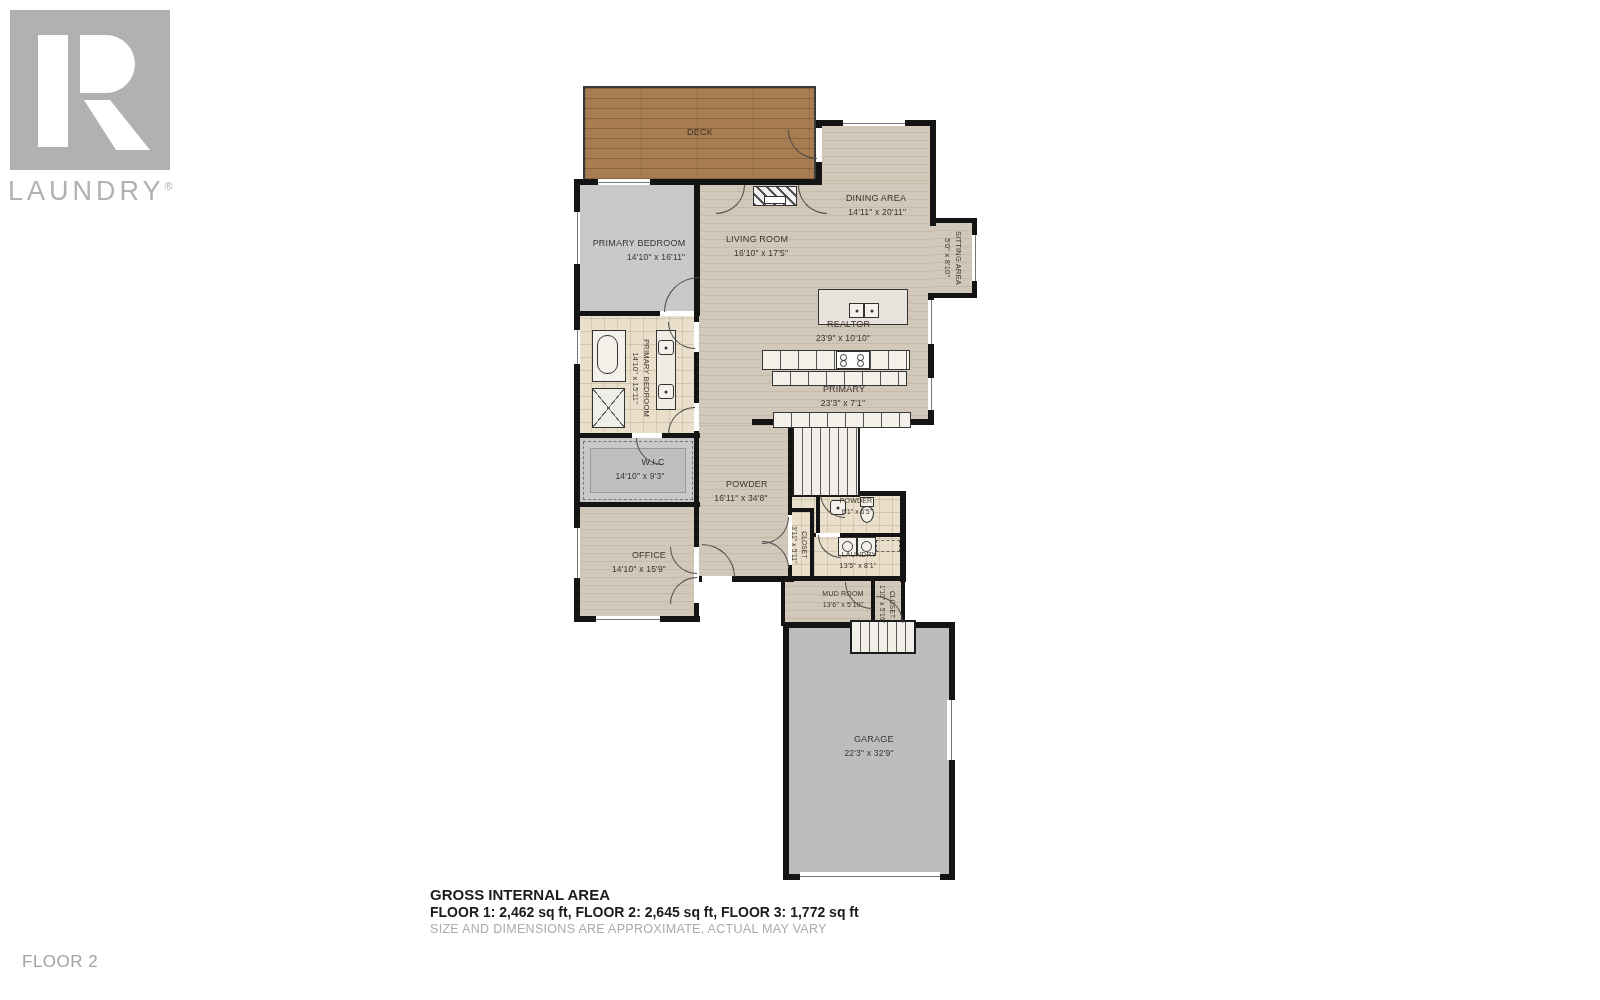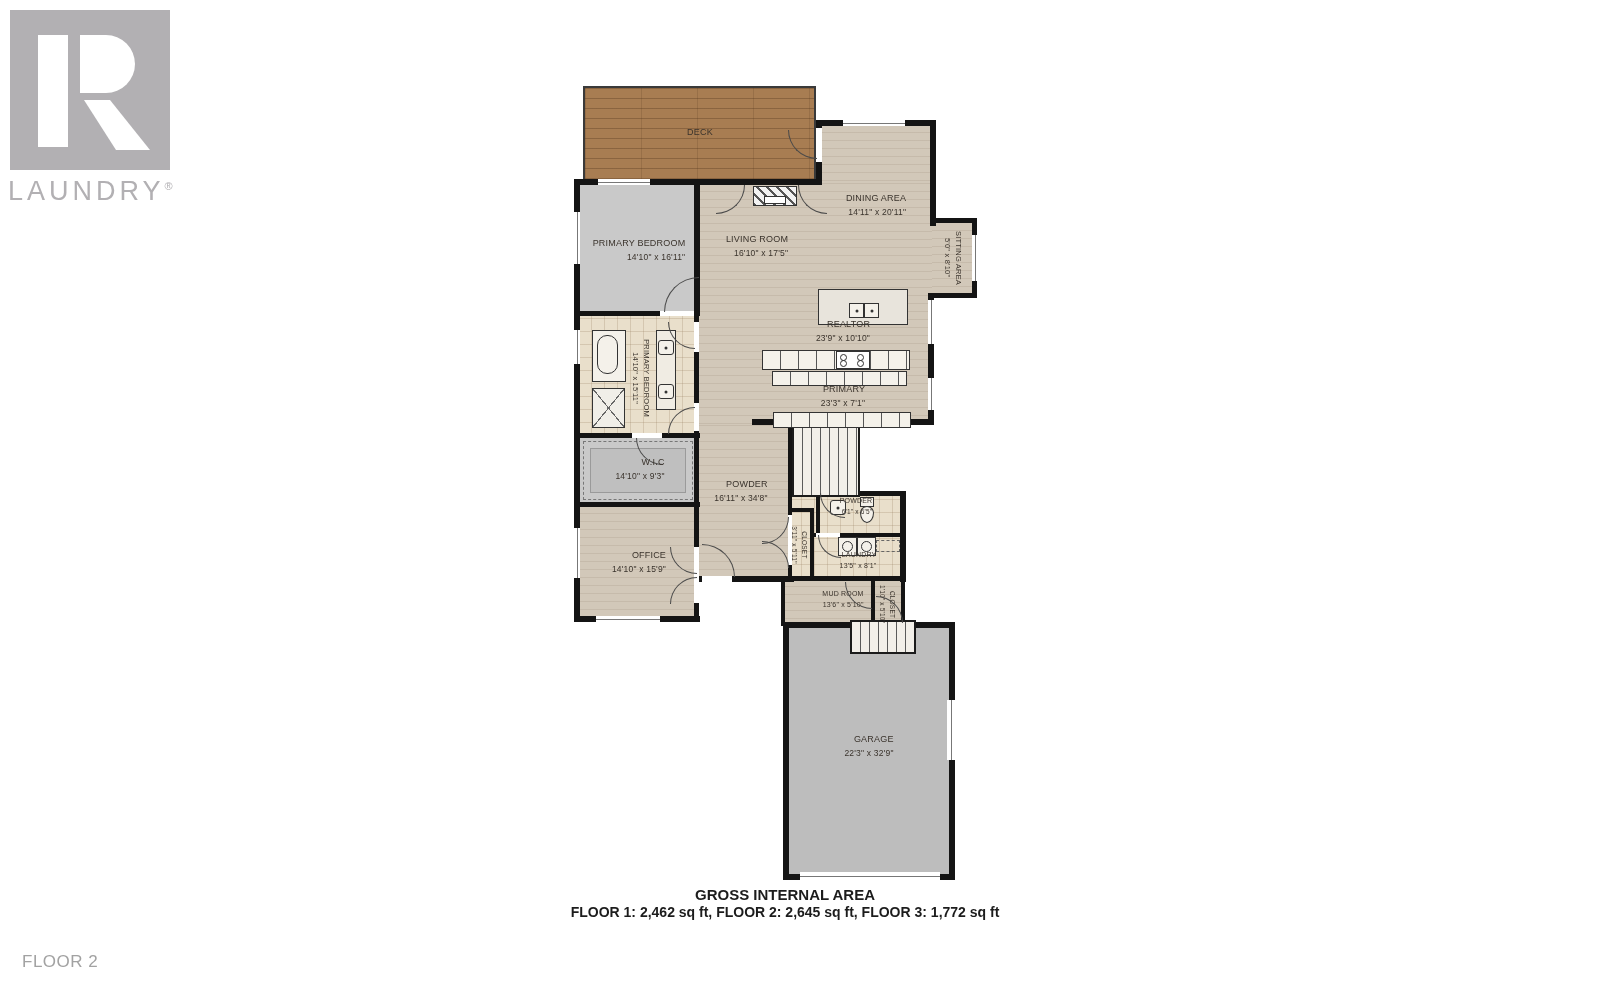--- a/index.html
+++ b/index.html
@@ -37,21 +37,21 @@
   .rlabel .dm{display:block;font-size:8.5px;}
   .vlabel{position:absolute;transform:translate(-50%,-50%);writing-mode:vertical-rl;text-align:center;
     color:#3a332c;font-size:7.5px;letter-spacing:.2px;line-height:1.5;white-space:nowrap;}
   .vlabel .nm,.vlabel .dm{display:block;}
   .small{font-size:7px;}
   .tiny{font-size:6.5px;}
   
   .logo-text{position:absolute;left:8px;top:176px;font-size:27px;color:#b2b0b3;letter-spacing:4px;}
   .logo-text sup{font-size:11px;letter-spacing:0;}
   
-  .summary{position:absolute;left:430px;top:886px;width:710px;text-align:center;color:#1c1c1c;z-index:3;}
+  .summary{position:absolute;left:430px;top:886px;width:710px;color:#1c1c1c;z-index:3;}
   .summary .t1{font-size:15px;font-weight:700;}
   .summary .t2{font-size:14px;font-weight:700;margin-top:1px;}
   .summary .t3{font-size:14px;font-weight:700;margin-top:1px;}
   .summary .t4{font-size:14px;font-weight:700;margin-top:1px;}
   .summary .t5{font-size:12.5px;color:#ababab;margin-top:2px;letter-spacing:.3px;font-weight:400;}
   .watermark{position:absolute;left:420px;top:894px;width:720px;text-align:center;font-size:44px;
     color:#bdbdbd;opacity:.55;letter-spacing:1px;white-space:nowrap;z-index:1;}
   .floorlabel{position:absolute;left:22px;top:952px;font-size:17px;color:#a2a2a2;letter-spacing:.5px;}
   .sinkdot::after{content:"";position:absolute;left:50%;top:50%;width:3px;height:3px;background:#333;
     border-radius:50%;transform:translate(-50%,-50%);}
@@ -269,16 +269,17 @@
   </div>
   <div class="rlabel" style="left:869px;top:747px;">
     <span class="nm">GARAGE</span>
       <span class="dm">22'3" x 32'9"</span>
   </div>
 
 
   <div class="summary">
     <div class="t1">GROSS INTERNAL AREA</div>
     <div class="t3">FLOOR 1: 2,462 sq ft, FLOOR 2: 2,645 sq ft, FLOOR 3: 1,772 sq ft</div>
+    <div class="t5">SIZE AND DIMENSIONS ARE APPROXIMATE, ACTUAL MAY VARY</div>
   </div>
 
   <div class="floorlabel">FLOOR 2</div>
 </div>
 
 </body></html>

